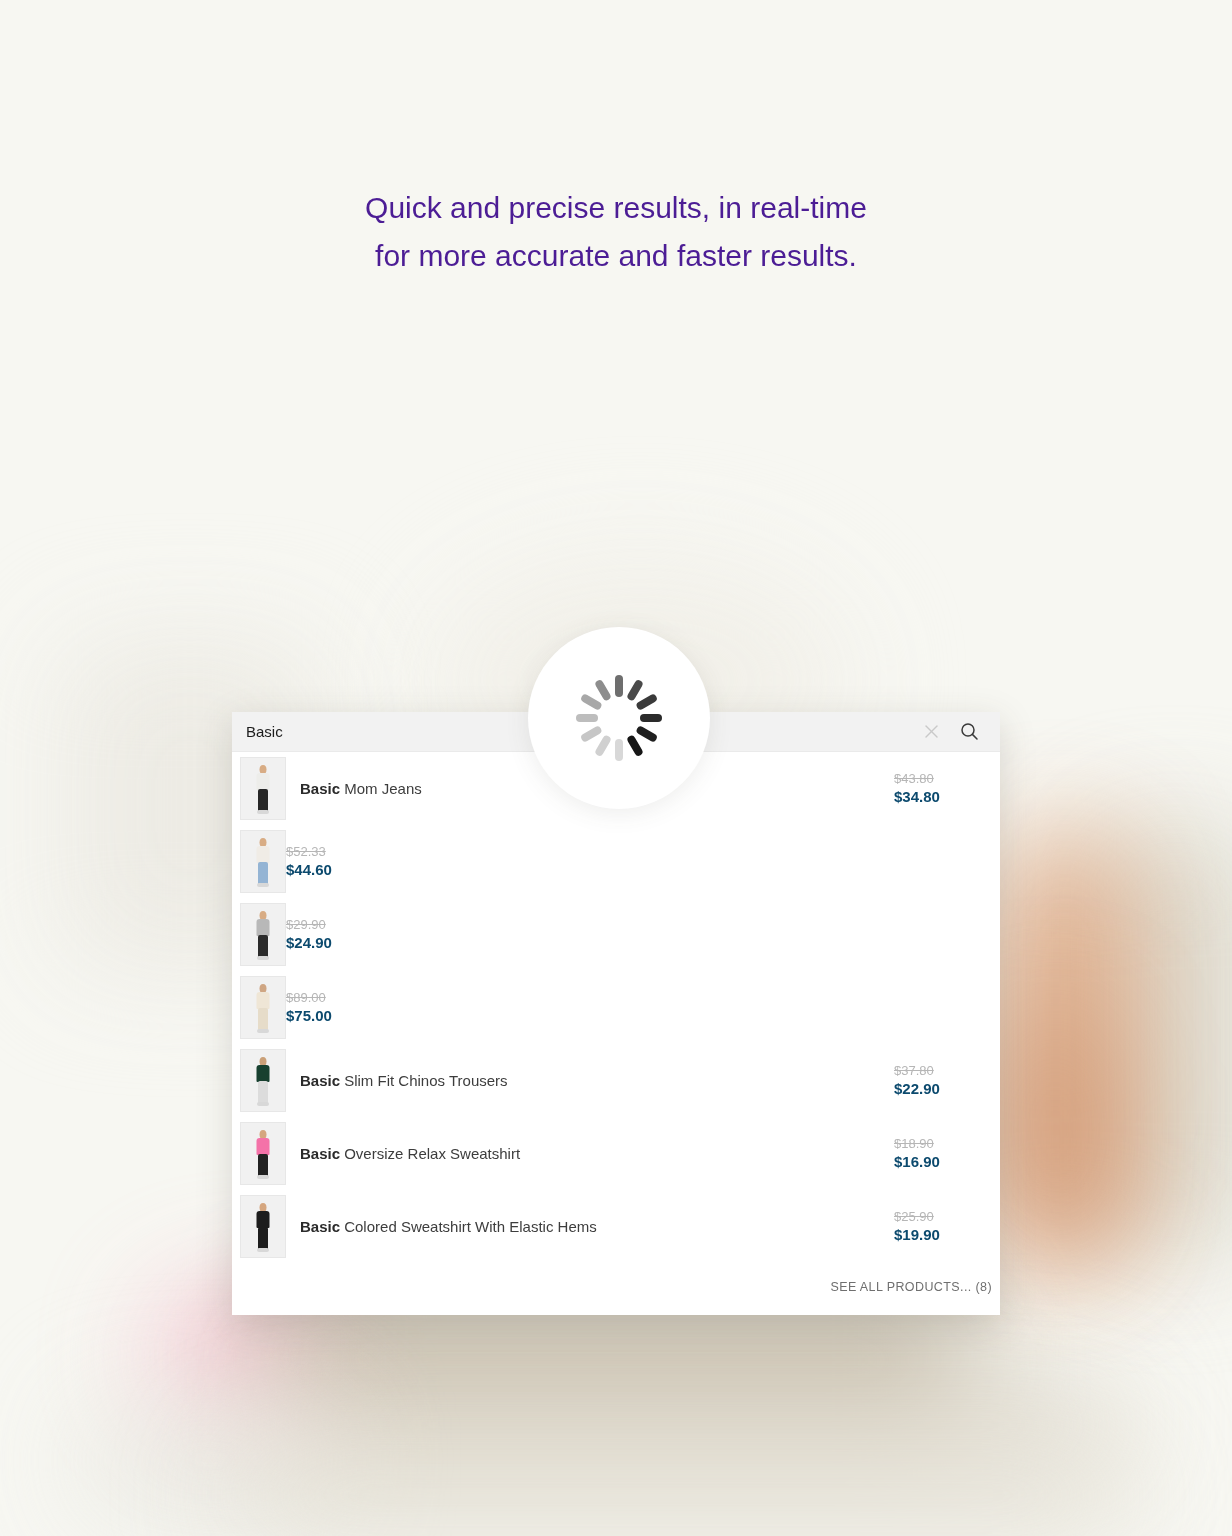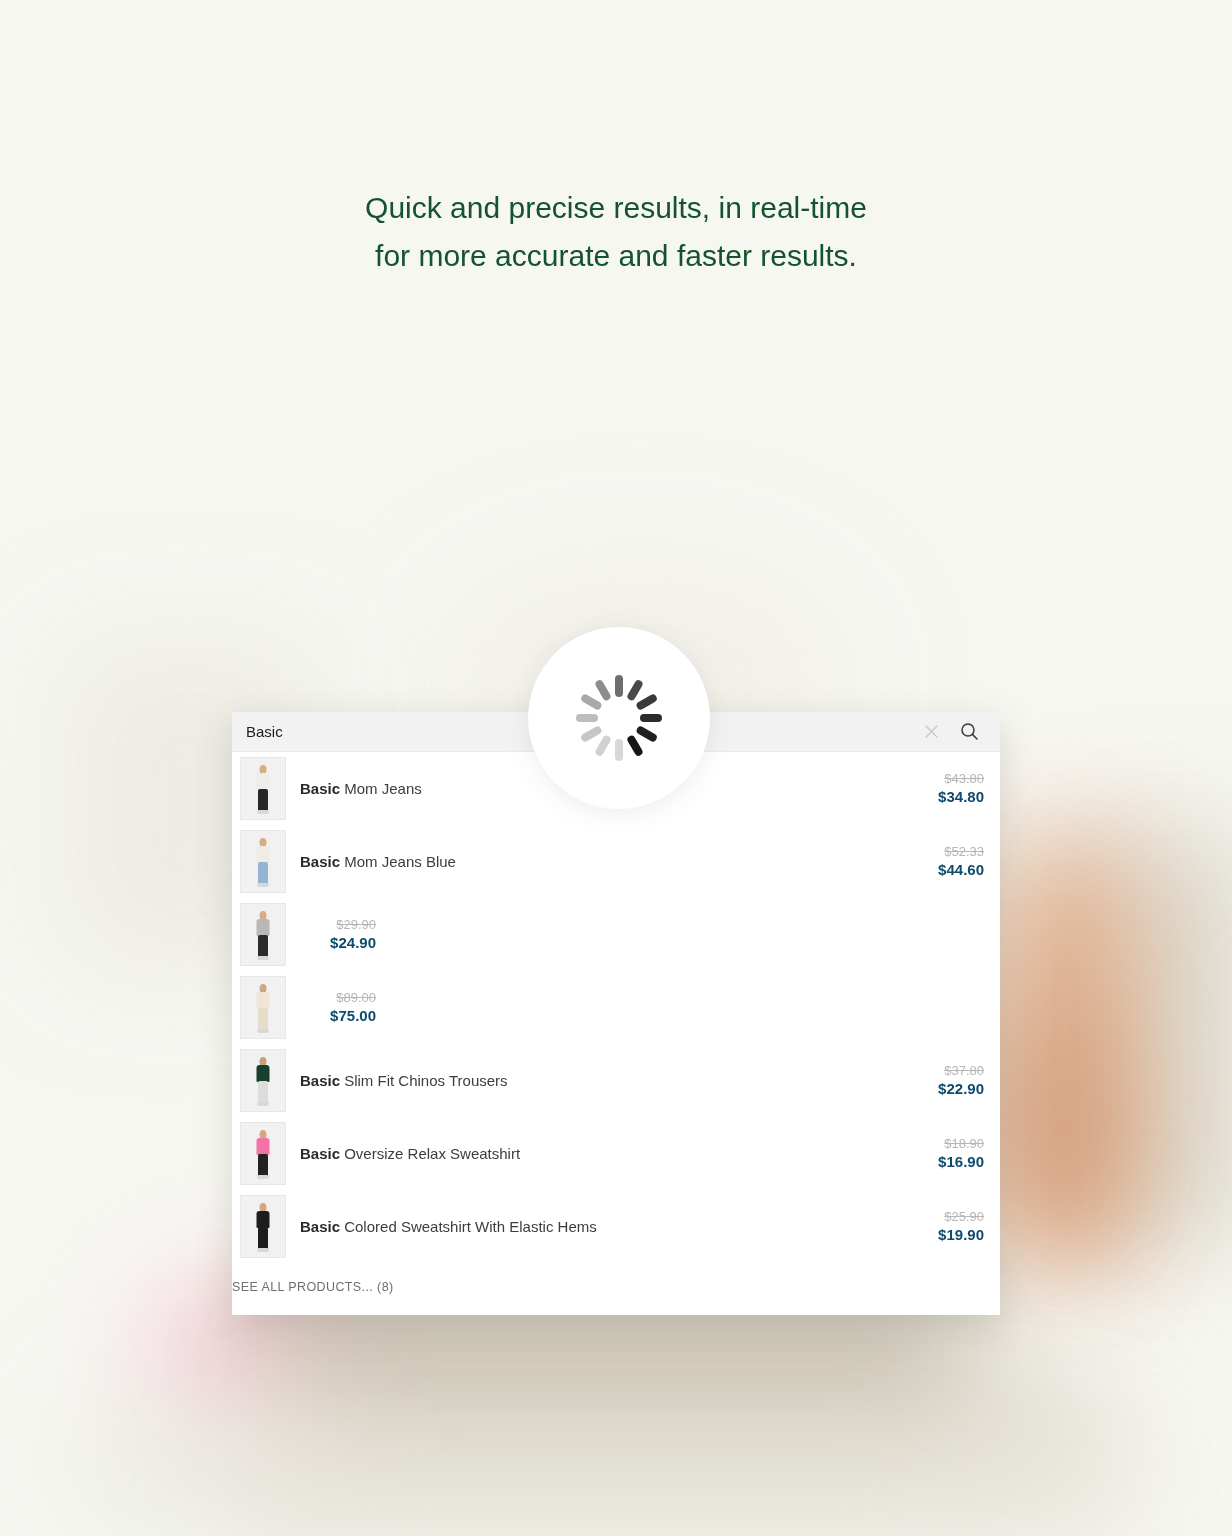--- a/index.html
+++ b/index.html
@@ -108,21 +108,21 @@
     font-size: 84px;
     font-weight: 400;
     letter-spacing: -0.5px;
     color: #111111;
     line-height: 1.08;
   }
   .hero-subtitle {
     margin-top: 34px;
     font-size: 30px;
     font-weight: 400;
-    color: #14532d;
+    color: #4c1d95;
     line-height: 1.6;
   }
 
   
   .panel {
     position: absolute;
     left: 232px;
     top: 712px;
     width: 768px;
     background: #ffffff;
@@ -221,41 +221,41 @@
     font-size: 15px;
     color: #3d3d3d;
     line-height: 1.3;
   }
   .result-title b {
     font-weight: 700;
     color: #2b2b2b;
   }
 
   .price-col {
-    text-align: right;
+    text-align: left;
     flex: 0 0 auto;
     min-width: 90px;
     line-height: 1.35;
   }
   .price-old {
     display: block;
     font-size: 13px;
     color: #b6b6b6;
     text-decoration: line-through;
   }
   .price-new {
     display: block;
     font-size: 15px;
     font-weight: 700;
     color: #0c4a6e;
   }
 
   .panel-footer {
-    text-align: left;
-    padding: 14px 0 20px;
+    text-align: right;
+    padding: 14px 8px 20px;
   }
   .see-all {
     font-size: 12.5px;
     letter-spacing: 0.4px;
     color: #6f6f6f;
     cursor: pointer;
   }
 
   
   .loader-wrap {
@@ -344,21 +344,20 @@
           <span class="price-new">$34.80</span>
         </div>
       </div>
       <div class="result-row">
         <div class="thumb">
           <span class="fig-head" style="background:#d8ac84"></span>
           <span class="fig-top" style="background:#f0ece6"></span>
           <span class="fig-bottom" style="background:#94b4d4"></span>
           <span class="fig-shoes"></span>
         </div>
-        <div class="result-title"><b>Basic</b><span> Mom Jeans Blue</span></div>
         <div class="price-col">
           <span class="price-old">$52.33</span>
           <span class="price-new">$44.60</span>
         </div>
       </div>
       <div class="result-row">
         <div class="thumb">
           <span class="fig-head" style="background:#d8ac84"></span>
           <span class="fig-top" style="background:#b8b8b8"></span>
           <span class="fig-bottom" style="background:#2b2b2b"></span>

